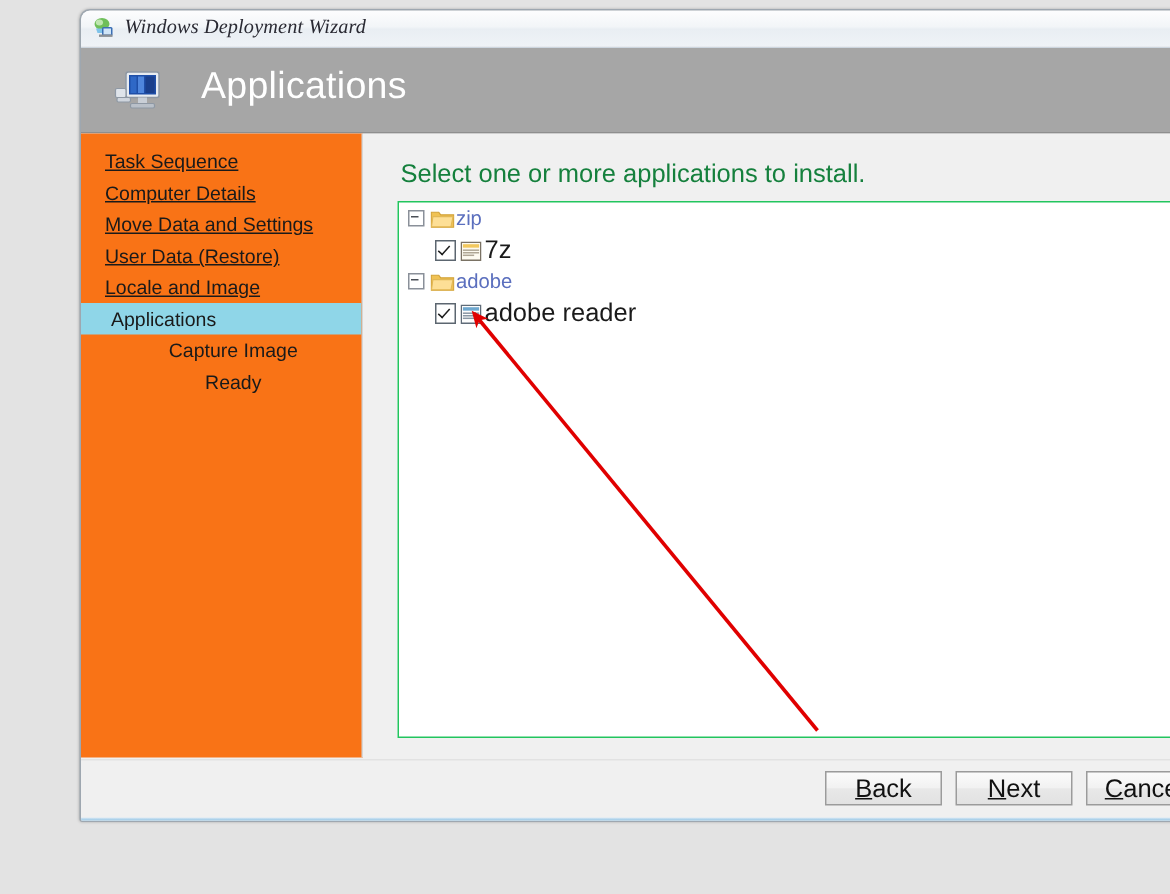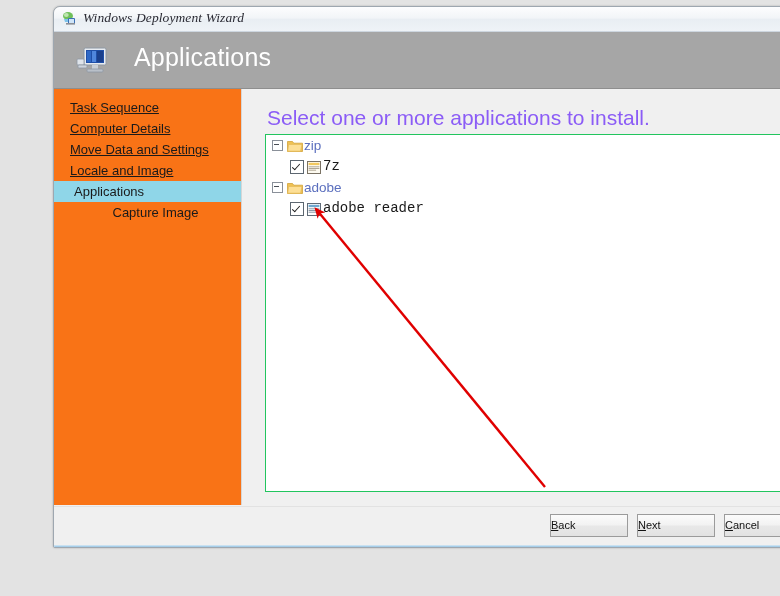--- a/index.html
+++ b/index.html
@@ -151,22 +151,22 @@
     position: absolute;
     left: 189px;
     top: 0;
     right: 0;
     height: 416px;
   }
   #content-heading {
     position: absolute;
     left: 24px;
     top: 17px;
-    font-size: 21px;
-    color: #8b5cf6;
+    font-size: 17px;
+    color: #15803d;
     font-family: "Liberation Sans", sans-serif;
     white-space: nowrap;
   }
 
   
   #app-tree {
     position: absolute;
     left: 22px;
     top: 45px;
     width: 525px;
@@ -243,22 +243,21 @@
     border-width: 0 1.6px 1.6px 0;
     transform: rotate(42deg);
   }
 
   .group-label {
     color: #5b6fbe;
     font-size: 13.5px;
   }
   .leaf-label {
     color: #1a1a1a;
-    font-size: 14px;
-    font-family: Liberation Mono, monospace;
+    font-size: 17px;
   }
 
   
   #footer {
     position: absolute;
     left: 0;
     right: 0;
     top: 417px;
     height: 44px;
     background: #f0f0f0;
@@ -268,22 +267,22 @@
     position: absolute;
     right: 12px;
     top: 7px;
     display: flex;
     gap: 9px;
   }
   .wiz-button {
     width: 78px;
     height: 23px;
     line-height: 21px;
-    text-align: left;
-    font-size: 11px;
+    text-align: center;
+    font-size: 17px;
     font-family: "Liberation Sans", sans-serif;
     color: #111111;
     background: linear-gradient(to bottom, #fbfbfb 0%, #f2f2f2 48%, #e8e8e8 52%, #e2e2e2 100%);
     border: 1px solid #9b9b9b;
     box-sizing: border-box;
     cursor: pointer;
   }
   .wiz-button .accel { text-decoration: underline; }
 
   
@@ -351,27 +350,33 @@
       <div class="nav-item link">
         <span>Task Sequence</span>
       </div>
       <div class="nav-item link">
         <span>Computer Details</span>
       </div>
       <div class="nav-item link">
         <span>Move Data and Settings</span>
       </div>
       <div class="nav-item link">
+        <span>User Data (Restore)</span>
+      </div>
+      <div class="nav-item link">
         <span>Locale and Image</span>
       </div>
       <div class="nav-item current">
         <span>Applications</span>
       </div>
       <div class="nav-item plain">
         <span>Capture Image</span>
+      </div>
+      <div class="nav-item plain">
+        <span>Ready</span>
       </div>
     </div>
 
     <div id="content">
       <div id="content-heading">Select one or more applications to install.</div>
 
       <div id="app-tree">
 
         <div class="tree-row group">
           <span class="expander"></span>

